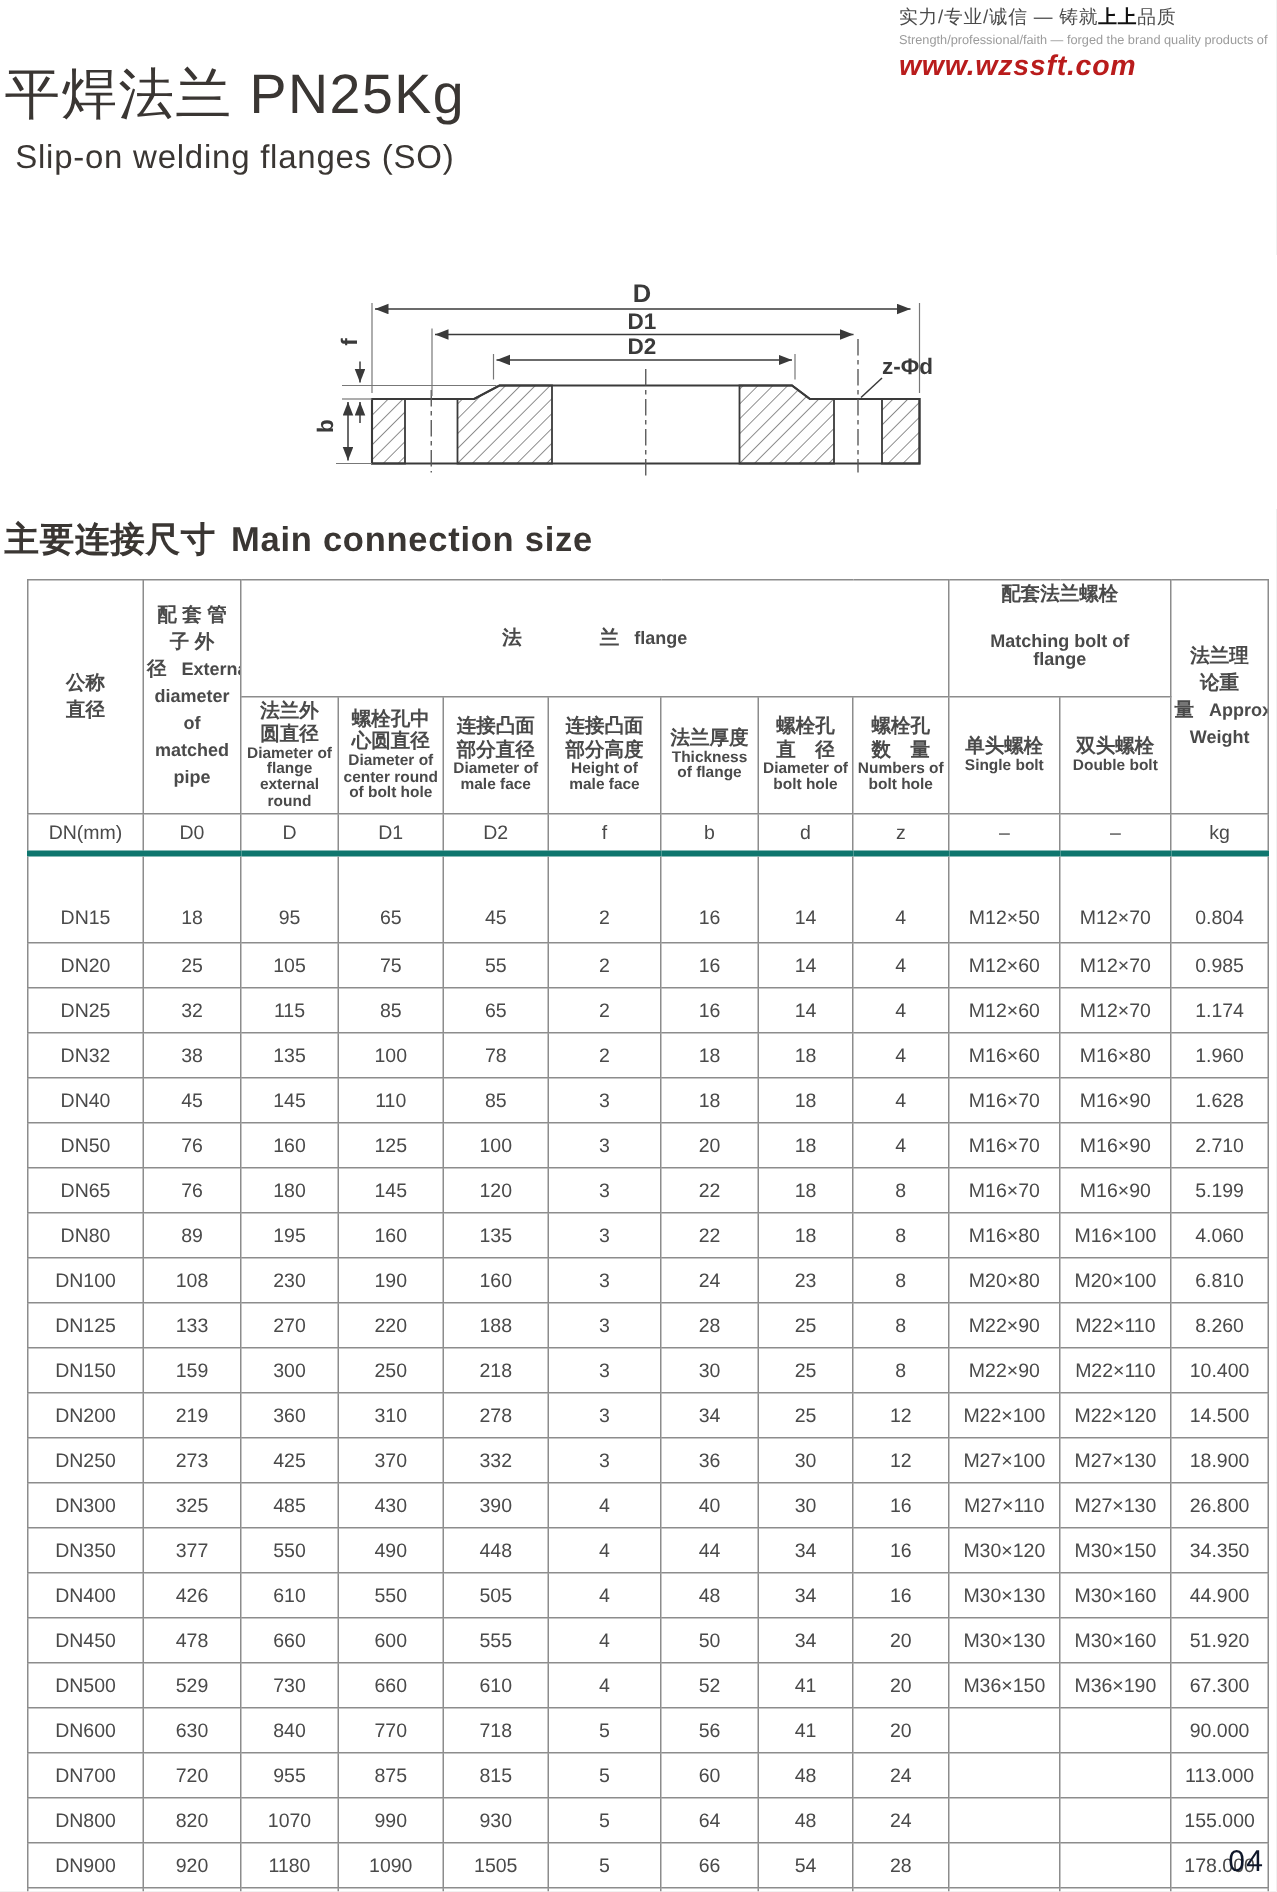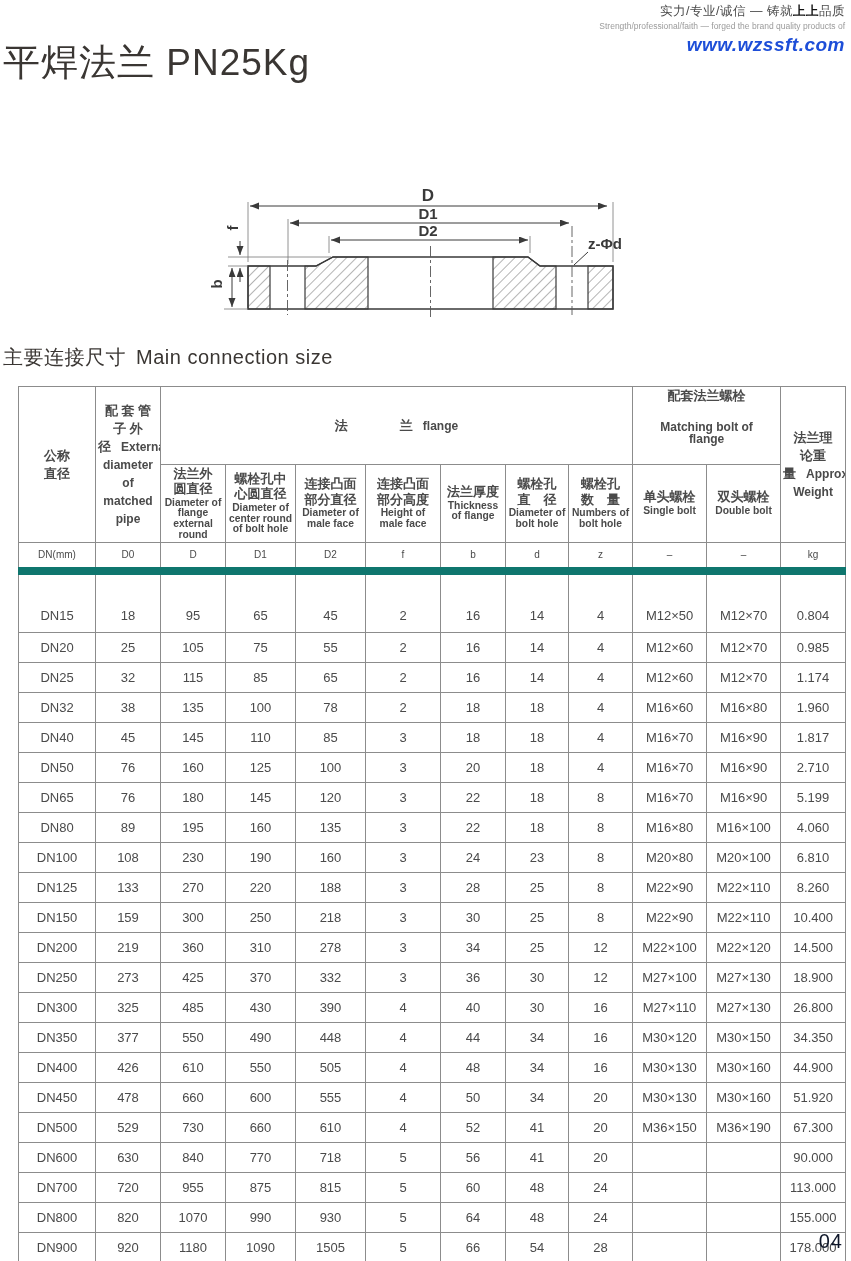--- a/index.html
+++ b/index.html
@@ -2,70 +2,71 @@
 <html><head>
 <meta charset="utf-8">
 <style>
   html,body{margin:0;padding:0;background:#e8e8e8;}
   .page{
     position:relative;width:851px;height:1261px;background:#ffffff;
     font-family:"Liberation Sans","DejaVu Sans",sans-serif;color:#3f3f3f;
     overflow:hidden;margin:0 auto;
   }
   
-  .masthead{position:absolute;top:3px;right:6px;text-align:right;}
+  .masthead{position:absolute;top:3px;right:6px;text-align:left;}
   .tagline-zh{font-size:12.5px;color:#4a4a4a;letter-spacing:.5px;}
   .tagline-zh .brand{font-weight:bold;color:#111;}
   .tagline-en{font-size:8.5px;color:#9b9b9b;margin-top:1px;}
-  .website{font-size:19px;font-style:italic;color:#1d4ed8;margin-top:3px;font-weight:600;letter-spacing:.5px;}
+  .website{font-size:19px;font-style:italic;color:#b91c1c;margin-top:3px;font-weight:600;letter-spacing:.5px;}
   
   .titleblock{position:absolute;top:38px;left:3px;text-align:center;}
   .title-zh{font-size:37px;color:#3a3633;letter-spacing:1px;}
   .title-en{font-size:22px;color:#3a3633;margin-top:4px;letter-spacing:.5px;}
   
   .diagram{position:absolute;top:178px;left:188px;width:480px;height:152px;}
   
-  .sectionhead{position:absolute;top:344px;left:3px;font-size:20px;color:#3a3633;letter-spacing:.5px;}
+  .sectionhead{position:absolute;top:344px;left:3px;font-size:23px;color:#3a3633;letter-spacing:.5px;font-weight:bold;}
   .sectionhead .en{margin-left:10px;}
   
   table.spec{
     position:absolute;top:386px;left:18px;border-collapse:collapse;table-layout:fixed;
     width:827px;border:1px solid #6e6e6e;
   }
   table.spec th,table.spec td{
     border:1px solid #8c8c8c;text-align:center;vertical-align:middle;
     padding:1px 2px;color:#4a4a4a;overflow:hidden;
   }
   .h-zh{font-size:13px;line-height:1.2;white-space:pre-line;}
   .h-en{font-size:10.3px;line-height:1.04;margin-top:1px;}
   tr.grouprow th{height:24px;}
   tr.grouprow .h-zh{display:inline;}
   tr.grouprow .h-en{display:inline;font-size:12px;margin-left:10px;}
   tr.grouprow th.bolt-group .h-zh{display:block;}
   tr.grouprow th.bolt-group .h-en{display:block;margin:17px;}
   tr.detailrow th{height:72px;}
-  tr.symbols td{height:22px;font-size:10px;border-bottom:8px solid #0f766e;}
+  tr.symbols td{height:22px;font-size:13px;border-bottom:4px solid #0f766e;}
   tbody td{height:27px;font-size:13px;}
   tbody tr.first-row td{height:47px;vertical-align:bottom;padding-bottom:9px;}
   
   .pagenum{position:absolute;top:1230px;right:8px;font-size:20px;color:#0f172a;letter-spacing:1px;}
 </style>
 </head>
 <body>
 
 <div class="page">
 
   <div class="masthead">
     <div class="tagline-zh"><span>实力/专业/诚信 — 铸就</span><span class="brand">上上</span><span>品质</span></div>
     <div class="tagline-en">Strength/professional/faith — forged the brand quality products of</div>
     <div class="website">www.wzssft.com</div>
   </div>
 
   <div class="titleblock">
     <div class="title-zh">平焊法兰 PN25Kg</div>
+    <div class="title-en">Slip-on welding flanges (SO)</div>
   </div>
 
   <svg class="diagram" viewBox="0 0 480 152" xmlns="http://www.w3.org/2000/svg">
     <defs>
       <marker id="ah" orient="auto-start-reverse" markerWidth="10" markerHeight="8" refX="9" refY="3.5" markerUnits="userSpaceOnUse">
         <path d="M0,0 L9,3.5 L0,7 z" fill="#3a3a3a"></path>
       </marker>
       <pattern id="hatch" width="7" height="7" patternUnits="userSpaceOnUse" patternTransform="rotate(45)">
         <line x1="0" y1="0" x2="0" y2="7" stroke="#6a6a6a" stroke-width="1"></line>
       </pattern>
@@ -264,21 +265,21 @@
           <td>45</td>
           <td>145</td>
           <td>110</td>
           <td>85</td>
           <td>3</td>
           <td>18</td>
           <td>18</td>
           <td>4</td>
           <td>M16×70</td>
           <td>M16×90</td>
-          <td>1.817</td>
+          <td>1.628</td>
         </tr>
         <tr>
           <td>DN50</td>
           <td>76</td>
           <td>160</td>
           <td>125</td>
           <td>100</td>
           <td>3</td>
           <td>20</td>
           <td>18</td>

